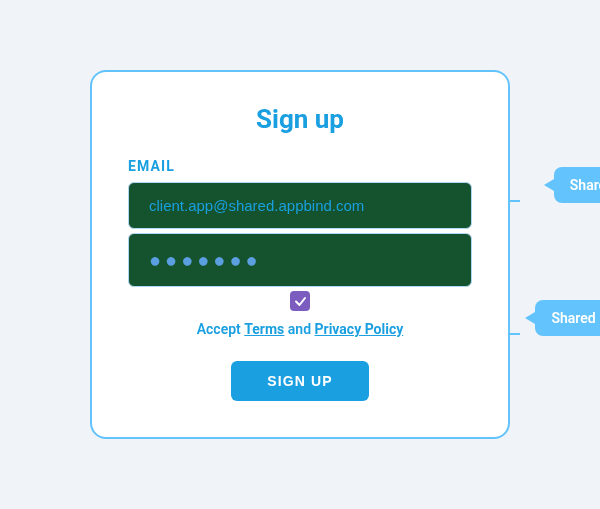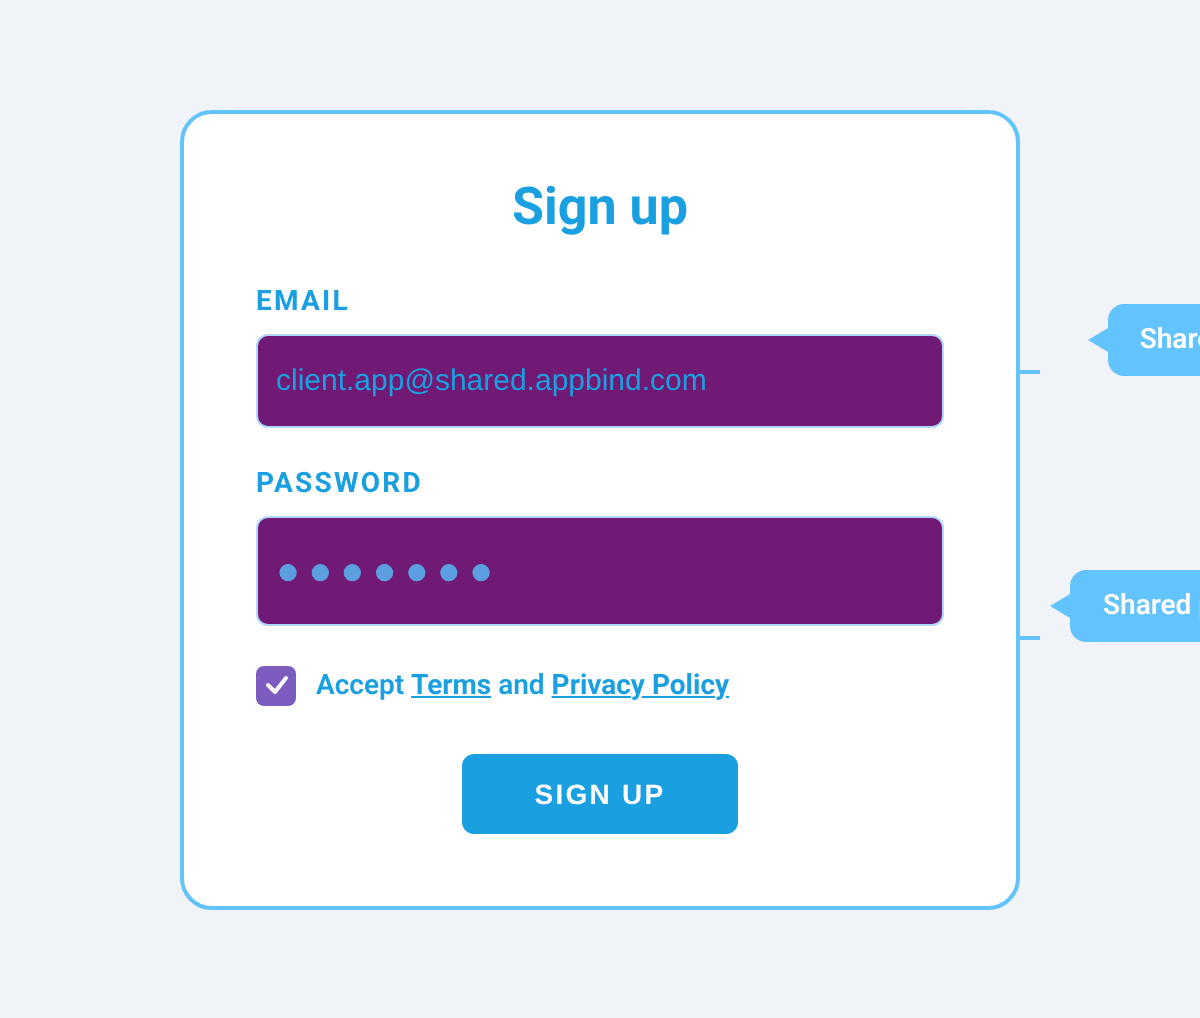--- a/index.html
+++ b/index.html
@@ -49,43 +49,44 @@
       font-weight: 700;
       color: #1a9fe0;
       letter-spacing: 0.08em;
       margin-bottom: 8px;
     }
 
     .input-field {
       width: 100%;
       border: 1.5px solid #b0d8f7;
       border-radius: 6px;
-      padding: 14px 9px;
+      padding: 14px 20px;
       font-size: 15px;
       color: #1a9fe0;
       outline: none;
-      background: #701a75;
-      margin-bottom: 20px;
+      background: #14532d;
+      margin-bottom: 4px;
     }
 
     .input-field::placeholder {
       color: #aad4f0;
     }
 
     .password-dots {
       font-size: 20px;
       letter-spacing: 4px;
       color: #5b9fe0;
     }
 
     .checkbox-row {
       display: flex;
       align-items: center;
       gap: 10px;
       margin-bottom: 24px;
+      flex-direction: column;
     }
 
     .checkbox-wrapper {
       width: 20px;
       height: 20px;
       background: #7c5cbf;
       border-radius: 4px;
       display: flex;
       align-items: center;
       justify-content: center;
@@ -183,21 +184,20 @@
 <body>
 
 <div class="outer-container">
   <div class="card">
 
     <h1 class="card-title">Sign up</h1>
 
     <div class="field-label">EMAIL</div>
     <input class="input-field" type="email" value="client.app@shared.appbind.com" style="">
 
-    <div class="field-label">PASSWORD</div>
     <div class="input-field">
       <span class="password-dots">●●●●●●●</span>
     </div>
 
     <div class="checkbox-row">
       <div class="checkbox-wrapper">
         <svg viewBox="0 0 13 13" fill="none">
           <polyline points="2,6.5 5.5,10 11,3" stroke="white" stroke-width="2" stroke-linecap="round" stroke-linejoin="round"></polyline>
         </svg>
       </div>

